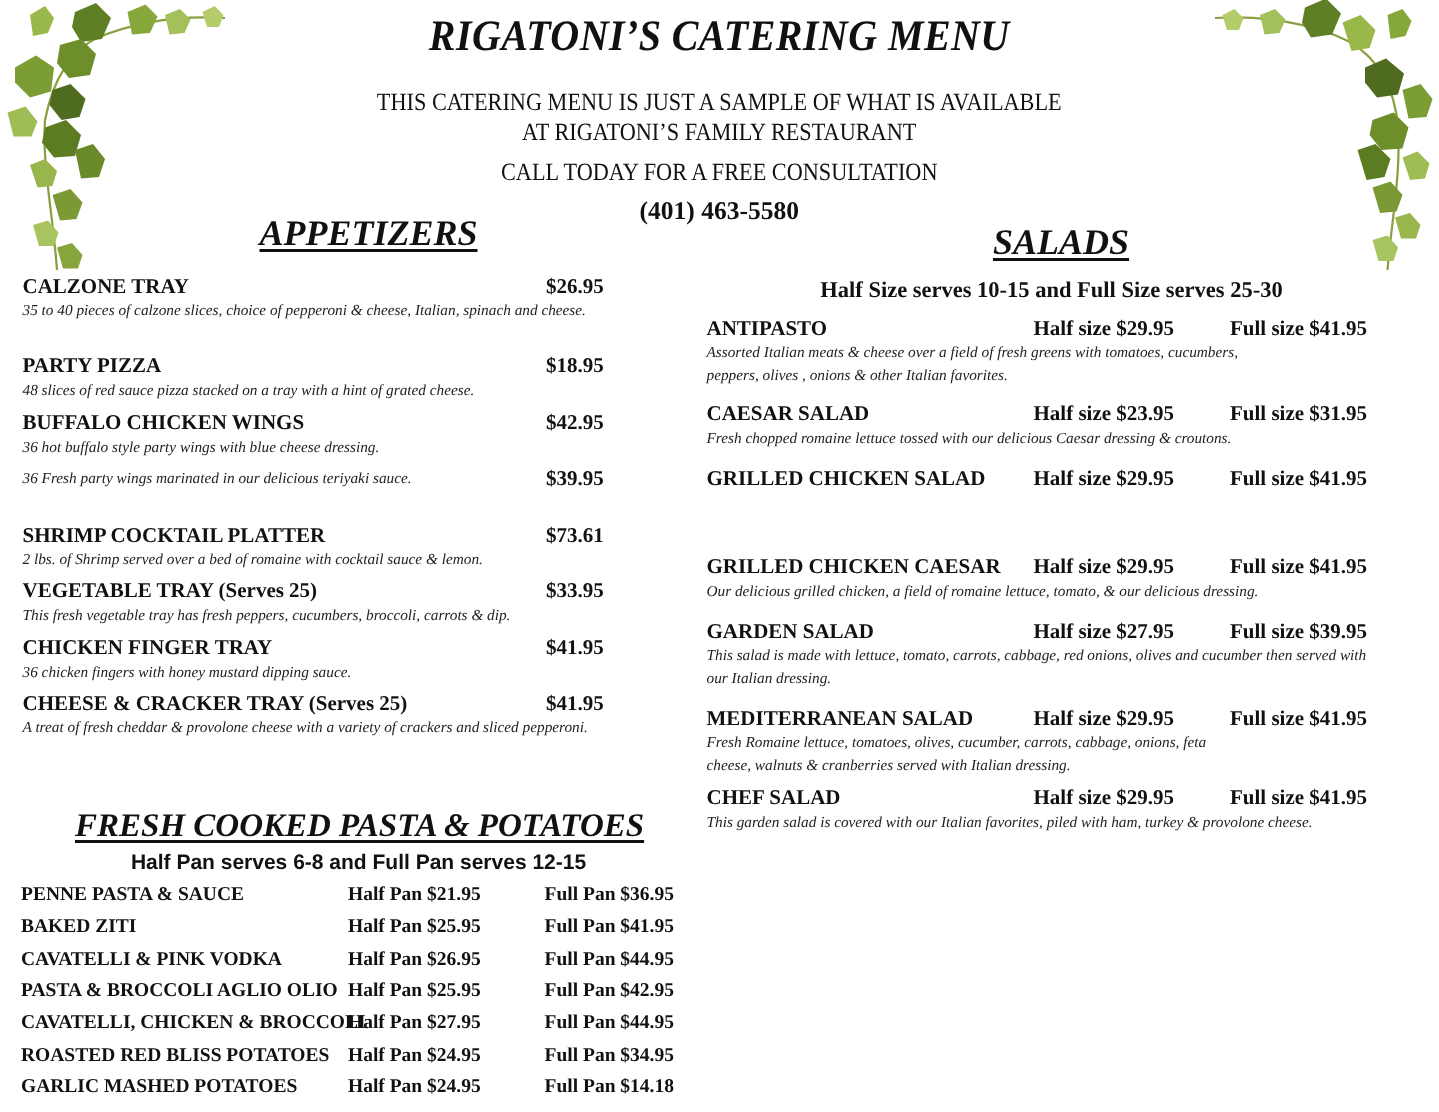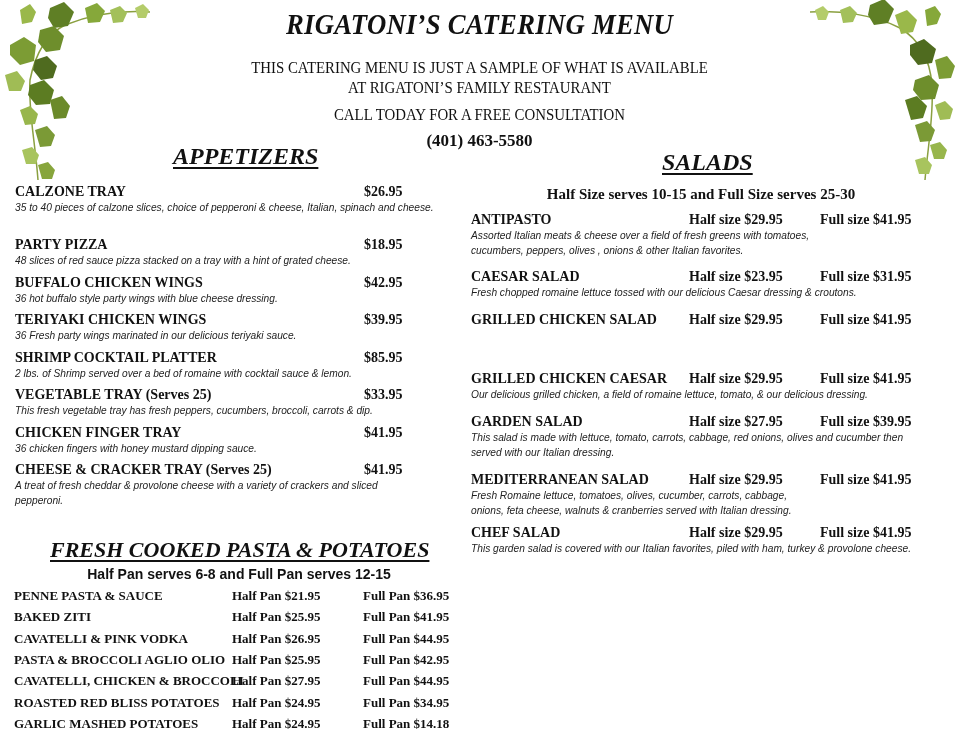--- a/index.html
+++ b/index.html
@@ -4,21 +4,21 @@
 <style>
   html, body { margin:0; padding:0; background:#ffffff; }
   body { width:959px; height:741px; position:relative; overflow:hidden; color:#111; font-family:"Liberation Serif", serif; }
   .abs { position:absolute; }
   .title { left:0; width:959px; top:8px; text-align:center; font-family:"Liberation Serif", serif; font-weight:bold; font-style:italic; font-size:29px; letter-spacing:0.3px; transform:scaleX(0.92); }
   .sub { left:0; width:959px; text-align:center; font-family:"Liberation Serif", serif; font-size:16.5px; transform:scaleX(0.9); }
   .phone { left:0; width:959px; top:131px; text-align:center; font-family:"Liberation Serif", serif; font-weight:bold; font-size:17px; }
   .sec-head { font-family:"Liberation Serif", serif; font-weight:bold; font-style:italic; text-decoration:underline; text-decoration-thickness:2px; text-underline-offset:3px;text-align:right; }
   .sec-sub { font-family:"Liberation Sans", sans-serif; font-weight:bold; font-size:14px; text-align:center; }
   .item-name { font-family:"Liberation Serif", serif; font-weight:bold; font-size:14px; white-space:nowrap; }
-  .desc { font-family:Liberation Sans, sans-serif; font-style:italic; font-size:10.2px; line-height:15px; color:#222; }
+  .desc { font-family:Liberation Serif, serif; font-style:italic; font-size:10.2px; line-height:15px; color:#222; }
   .price { font-family:"Liberation Serif", serif; font-weight:bold; font-size:14px; white-space:nowrap; }
   .app-item { position:absolute; left:15px; width:420px; }
   .app-item .price { position:absolute; left:349px; top:0; }
   .pasta-row { position:absolute; left:14px; width:450px; height:20px; font-family:"Liberation Serif", serif; font-weight:bold; font-size:13px; white-space:nowrap; }
   .pasta-row span { position:absolute; top:0; }
   .salad-item { position:absolute; left:471px; width:460px; }
   .salad-item .half { position:absolute; left:218px; top:0; }
   .salad-item .full { position:absolute; left:349px; top:0; }
   .ivy { position:absolute; }
 </style>
@@ -85,27 +85,26 @@
   <div class="item-name">PARTY PIZZA</div>
   <div class="price">$18.95</div>
   <div class="desc"> 48 slices of red sauce pizza stacked on a tray with a hint of grated cheese.</div>
 </div>
 <div class="app-item" style="top:275px">
   <div class="item-name">BUFFALO CHICKEN WINGS</div>
   <div class="price">$42.95</div>
   <div class="desc">36 hot buffalo style party wings  with blue cheese dressing.</div>
 </div>
 <div class="app-item" style="top:312px">
-  <div class="item-name">TERIYAKI CHICKEN WINGS</div>
   <div class="price">$39.95</div>
   <div class="desc">36 Fresh party wings marinated in our delicious teriyaki sauce.</div>
 </div>
 <div class="app-item" style="top:350px">
   <div class="item-name">SHRIMP COCKTAIL PLATTER</div>
-  <div class="price">$85.95</div>
+  <div class="price">$73.61</div>
   <div class="desc"> 2 lbs. of Shrimp served over a bed of romaine with cocktail sauce &amp; lemon.</div>
 </div>
 <div class="app-item" style="top:387px">
   <div class="item-name">VEGETABLE TRAY   (Serves 25)</div>
   <div class="price">$33.95</div>
   <div class="desc"> This fresh vegetable tray has fresh peppers, cucumbers, broccoli, carrots &amp; dip.</div>
 </div>
 <div class="app-item" style="top:425px">
   <div class="item-name">CHICKEN FINGER TRAY</div>
   <div class="price">$41.95</div>

